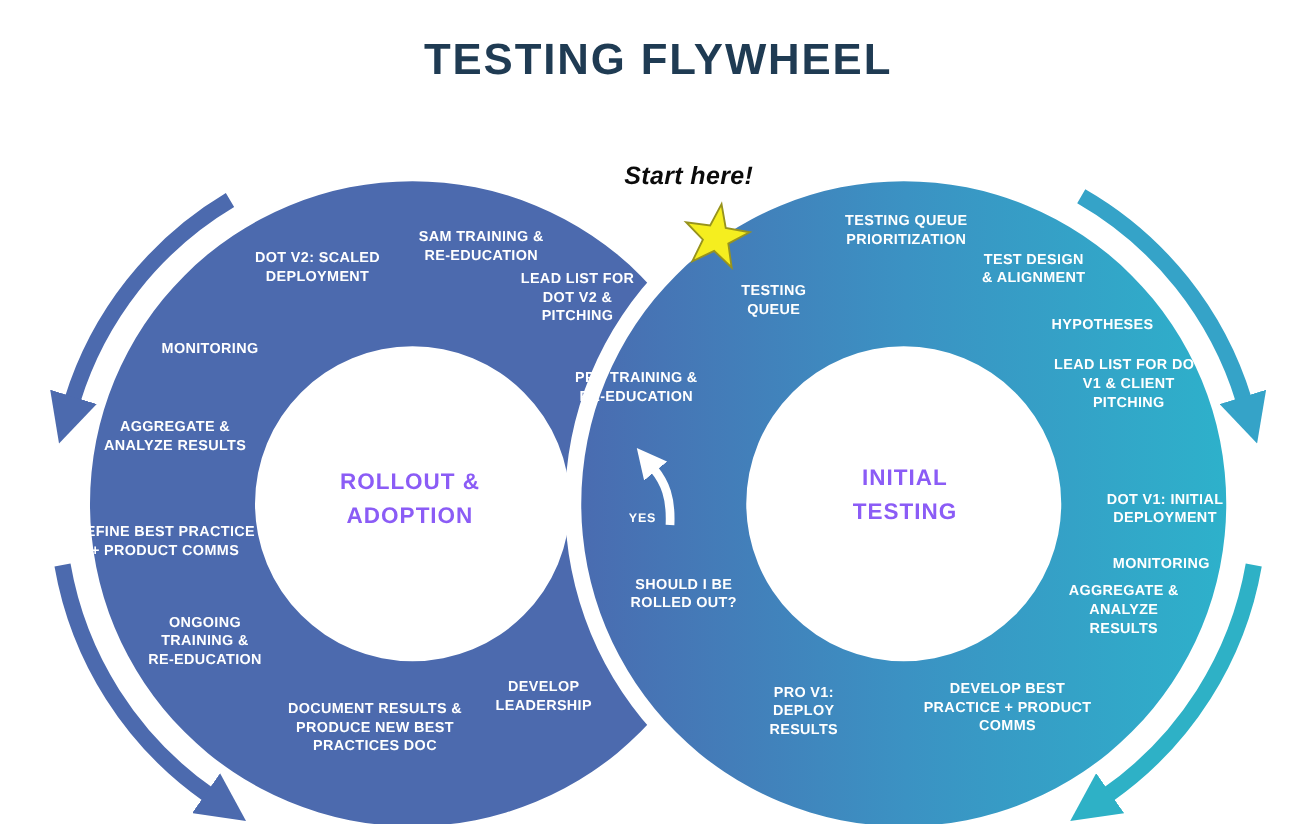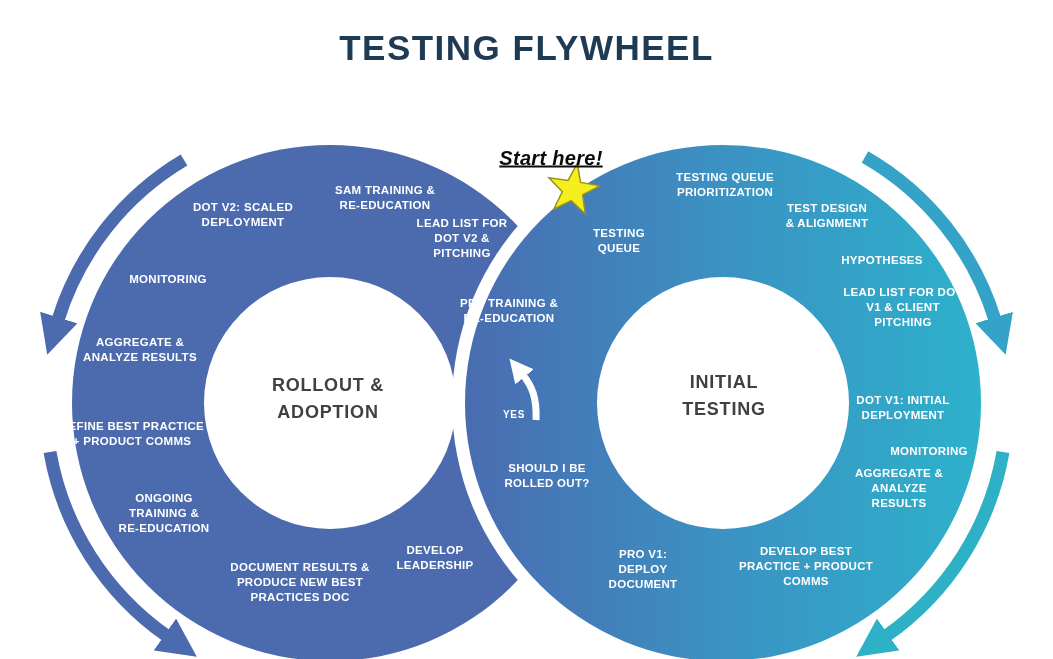--- a/index.html
+++ b/index.html
@@ -5,21 +5,21 @@
   html,body{margin:0;padding:0;background:#fff;}
   .stage{position:relative;width:1053px;height:659px;background:#fff;overflow:hidden;
          font-family:"Liberation Sans", sans-serif;margin-top:19px;}
   .diagram{position:absolute;left:0;top:0;}
   .title{position:absolute;top:9px;left:0;width:100%;text-align:center;
          font-size:35px;font-weight:800;letter-spacing:1.5px;color:#1F3B53;}
   .lbl{position:absolute;transform:translate(-50%,-50%);text-align:center;
        white-space:pre-line;color:#FFFFFF;font-weight:bold;font-size:11.5px;
        line-height:1.32;letter-spacing:0.3px;}
   .hub{position:absolute;transform:translate(-50%,-50%);text-align:center;
-       white-space:pre-line;color:#404040;font-weight:bold;font-size:18px;
+       white-space:pre-line;color:#8b5cf6;font-weight:bold;font-size:18px;
        line-height:1.5;letter-spacing:0.8px;}
   .yes{font-size:10px;letter-spacing:0.6px;}
   .start{position:absolute;transform:translate(-50%,-50%);color:#0B0B0B;
          font-style:italic;font-weight:600;font-size:20px;letter-spacing:0.3px;}
 </style>
 </head>
 <body>
 
 <div class="stage">
 
@@ -57,25 +57,25 @@
     <path fill="none" stroke-width="13" marker-end="url(#mL)" d="M50,433 A284,284 0 0 0 167,617" stroke="#4C6AAE"></path>
     <path fill="none" stroke-width="13" marker-end="url(#mT1)" d="M865,138 A284,284 0 0 1 995,301" stroke="#35A3C8"></path>
     <path fill="none" stroke-width="13" marker-end="url(#mT2)" d="M1003,433 A284,284 0 0 1 886,617" stroke="#2EB1C6"></path>
 
     <path fill="none" stroke-width="7" marker-end="url(#mW)" d="M536,401 C537,379 532,367 523,356" stroke="#FFFFFF"></path>
 
     <polygon stroke="#97931E" stroke-width="1.5" transform="rotate(9 573 171)" points="573,144 566.7,162.3 547.3,162.7 562.7,174.3 557.1,192.8 573,181.8 588.9,192.8 583.3,174.3 598.7,162.7 579.3,162.3" fill="#F5EE1F"></polygon>
   </svg>
 
   <div class="title">TESTING FLYWHEEL</div>
-  <div class="start" style="left:551px;top:139px;text-decoration:underline;">Start here!</div>
+  <div class="start" style="left:551px;top:123px;">Start here!</div>
 
   <div class="hub" style="left:328px;top:380px;">ROLLOUT &amp;
 ADOPTION</div>
-  <div class="lbl" style="left:243px;top:196px;text-align:center;">DOT V2: SCALED
+  <div class="lbl" style="left:254px;top:196px;text-align:center;">DOT V2: SCALED
 DEPLOYMENT</div>
   <div class="lbl" style="left:385px;top:179px;">SAM TRAINING &amp;
 RE-EDUCATION</div>
   <div class="lbl" style="left:462px;top:220px;">LEAD LIST FOR
 DOT V2 &amp;
 PITCHING</div>
   <div class="lbl" style="left:168px;top:261px;">MONITORING</div>
   <div class="lbl" style="left:140px;top:331px;">AGGREGATE &amp;
 ANALYZE RESULTS</div>
   <div class="lbl" style="left:132px;top:415px;">REFINE BEST PRACTICE
@@ -100,26 +100,26 @@
   <div class="lbl" style="left:619px;top:222px;">TESTING
 QUEUE</div>
   <div class="lbl" style="left:725px;top:166px;">TESTING QUEUE
 PRIORITIZATION</div>
   <div class="lbl" style="left:827px;top:197px;">TEST DESIGN
 &amp; ALIGNMENT</div>
   <div class="lbl" style="left:882px;top:242px;">HYPOTHESES</div>
   <div class="lbl" style="left:903px;top:289px;">LEAD LIST FOR DOT
 V1 &amp; CLIENT
 PITCHING</div>
-  <div class="lbl" style="left:903px;top:389px;">DOT V1: INITIAL
+  <div class="lbl" style="left:932px;top:389px;">DOT V1: INITIAL
 DEPLOYMENT</div>
   <div class="lbl" style="left:929px;top:433px;">MONITORING</div>
   <div class="lbl" style="left:899px;top:470px;">AGGREGATE &amp;
 ANALYZE
 RESULTS</div>
   <div class="lbl" style="left:806px;top:548px;">DEVELOP BEST
 PRACTICE + PRODUCT
 COMMS</div>
   <div class="lbl" style="left:643px;top:551px;">PRO V1:
 DEPLOY
-DOCUMENT</div>
+RESULTS</div>
 
 </div>
 
 </body></html>

